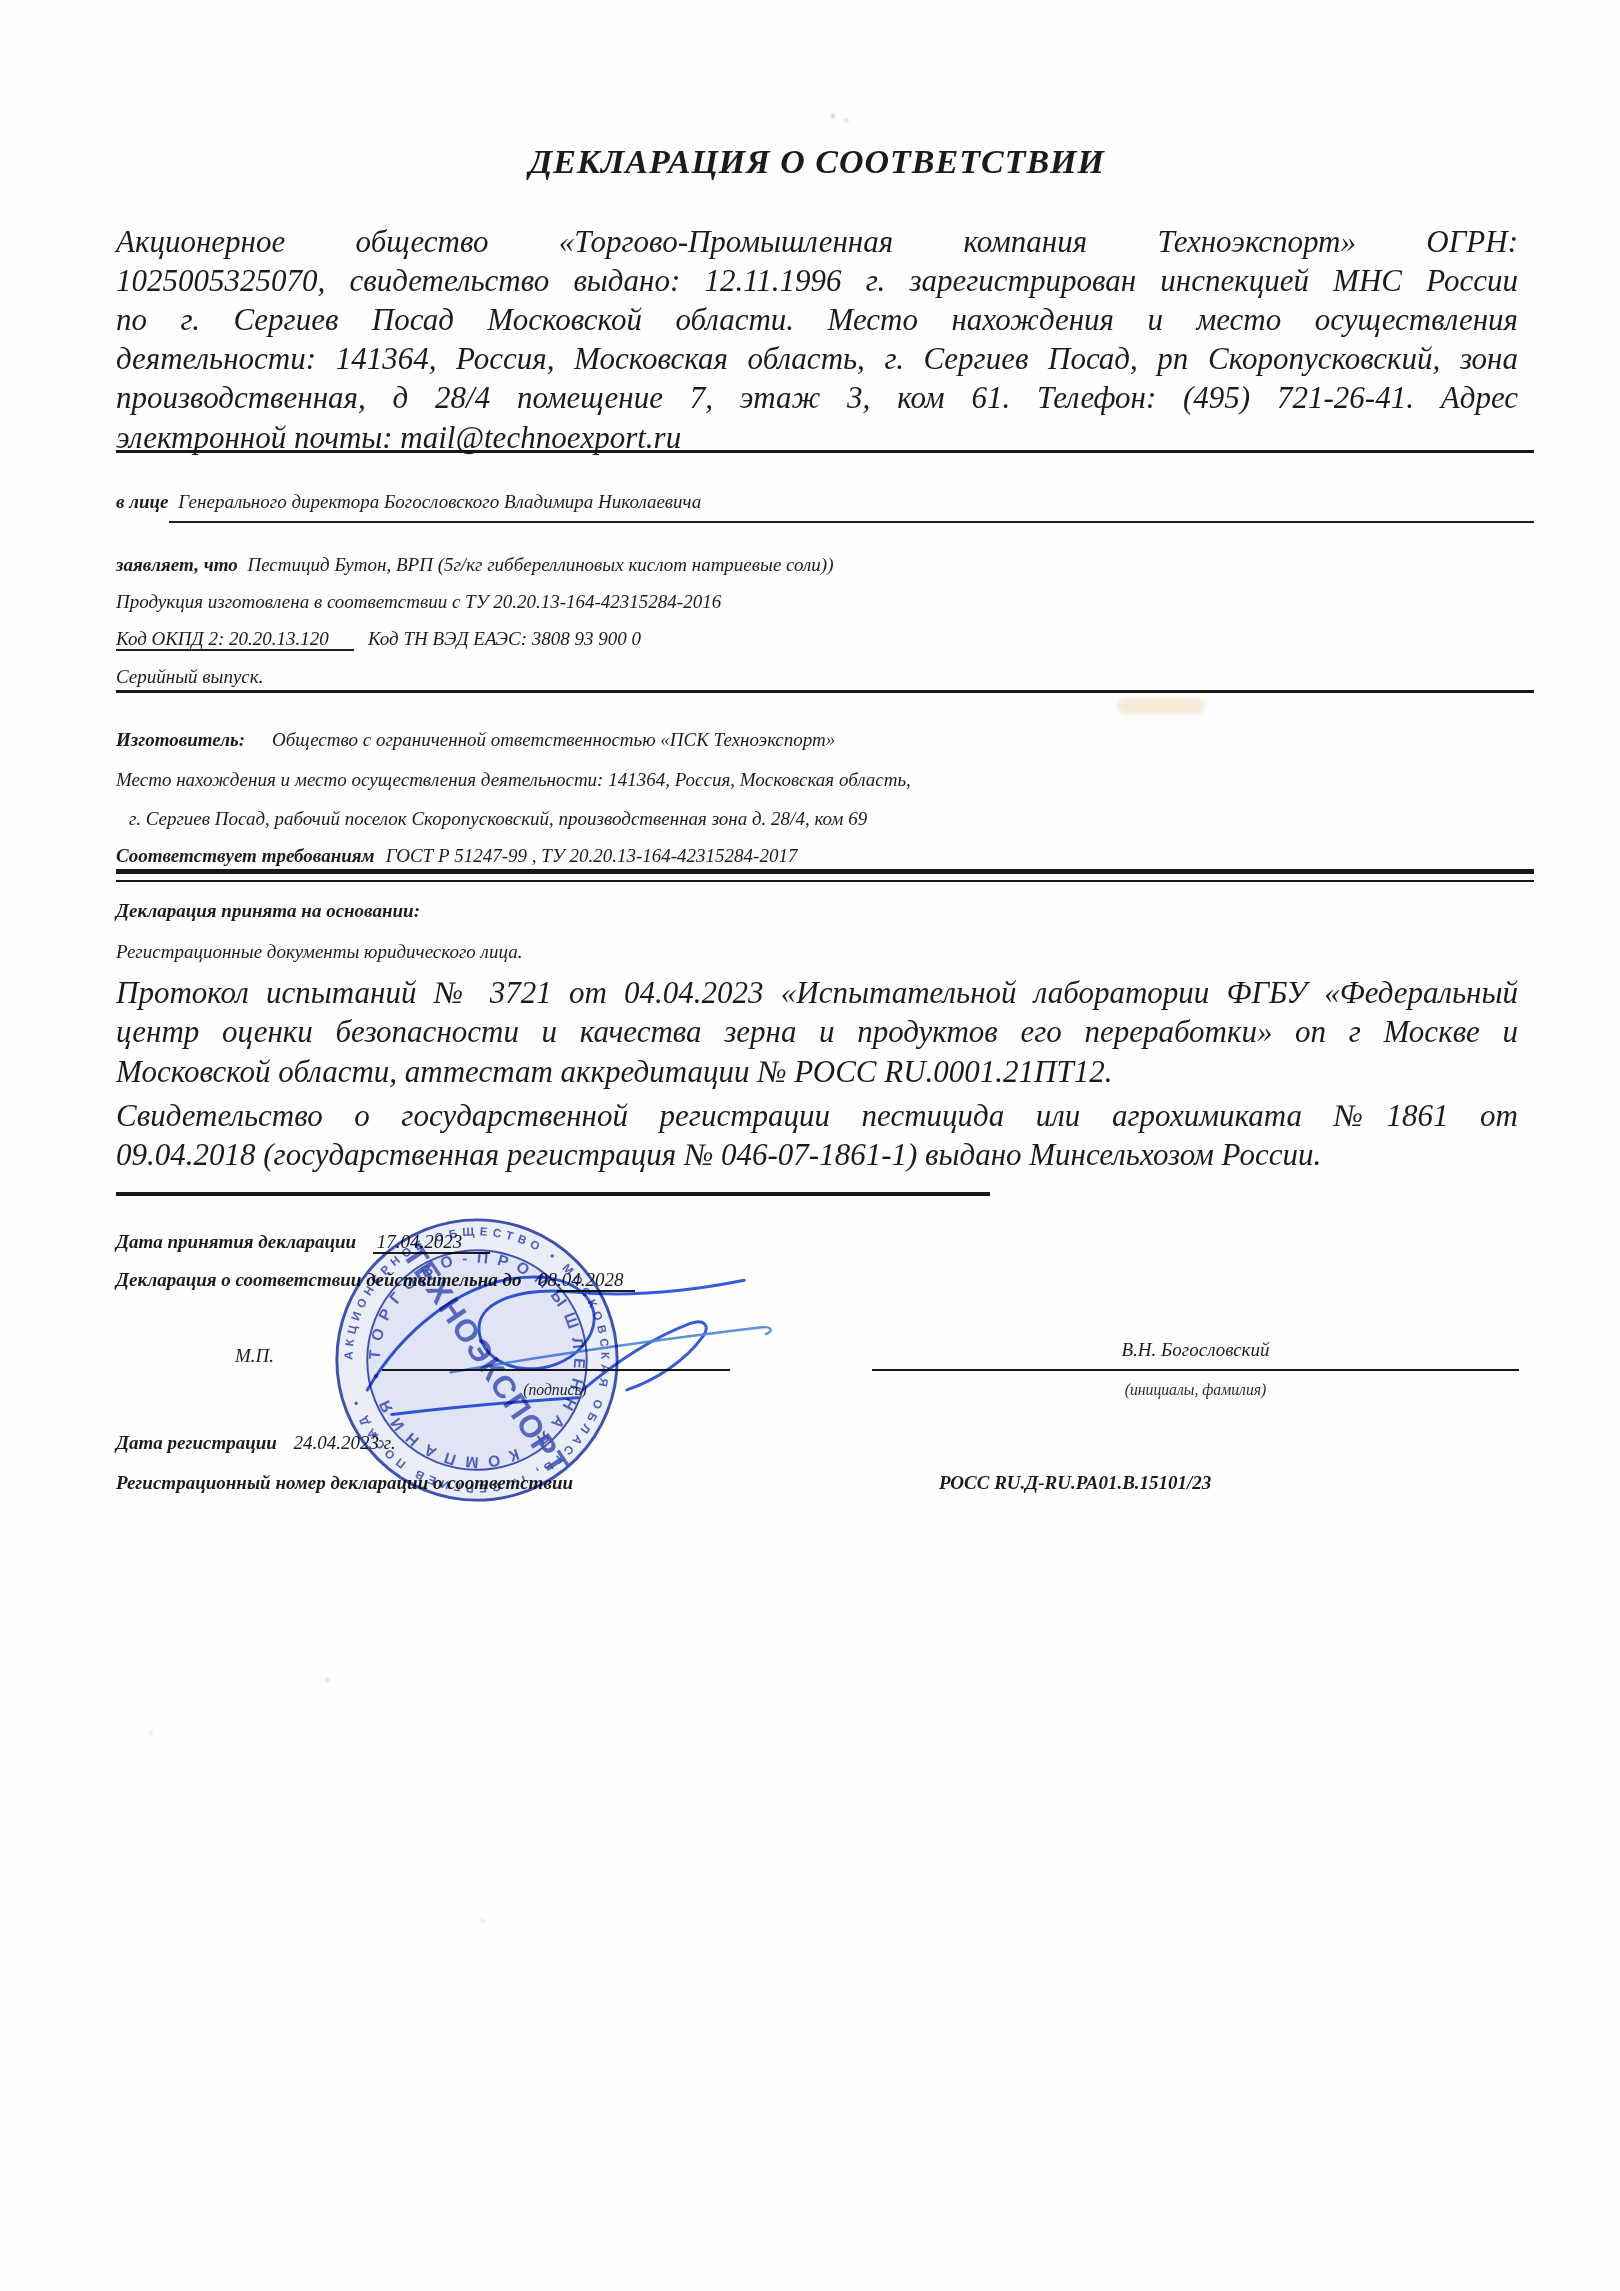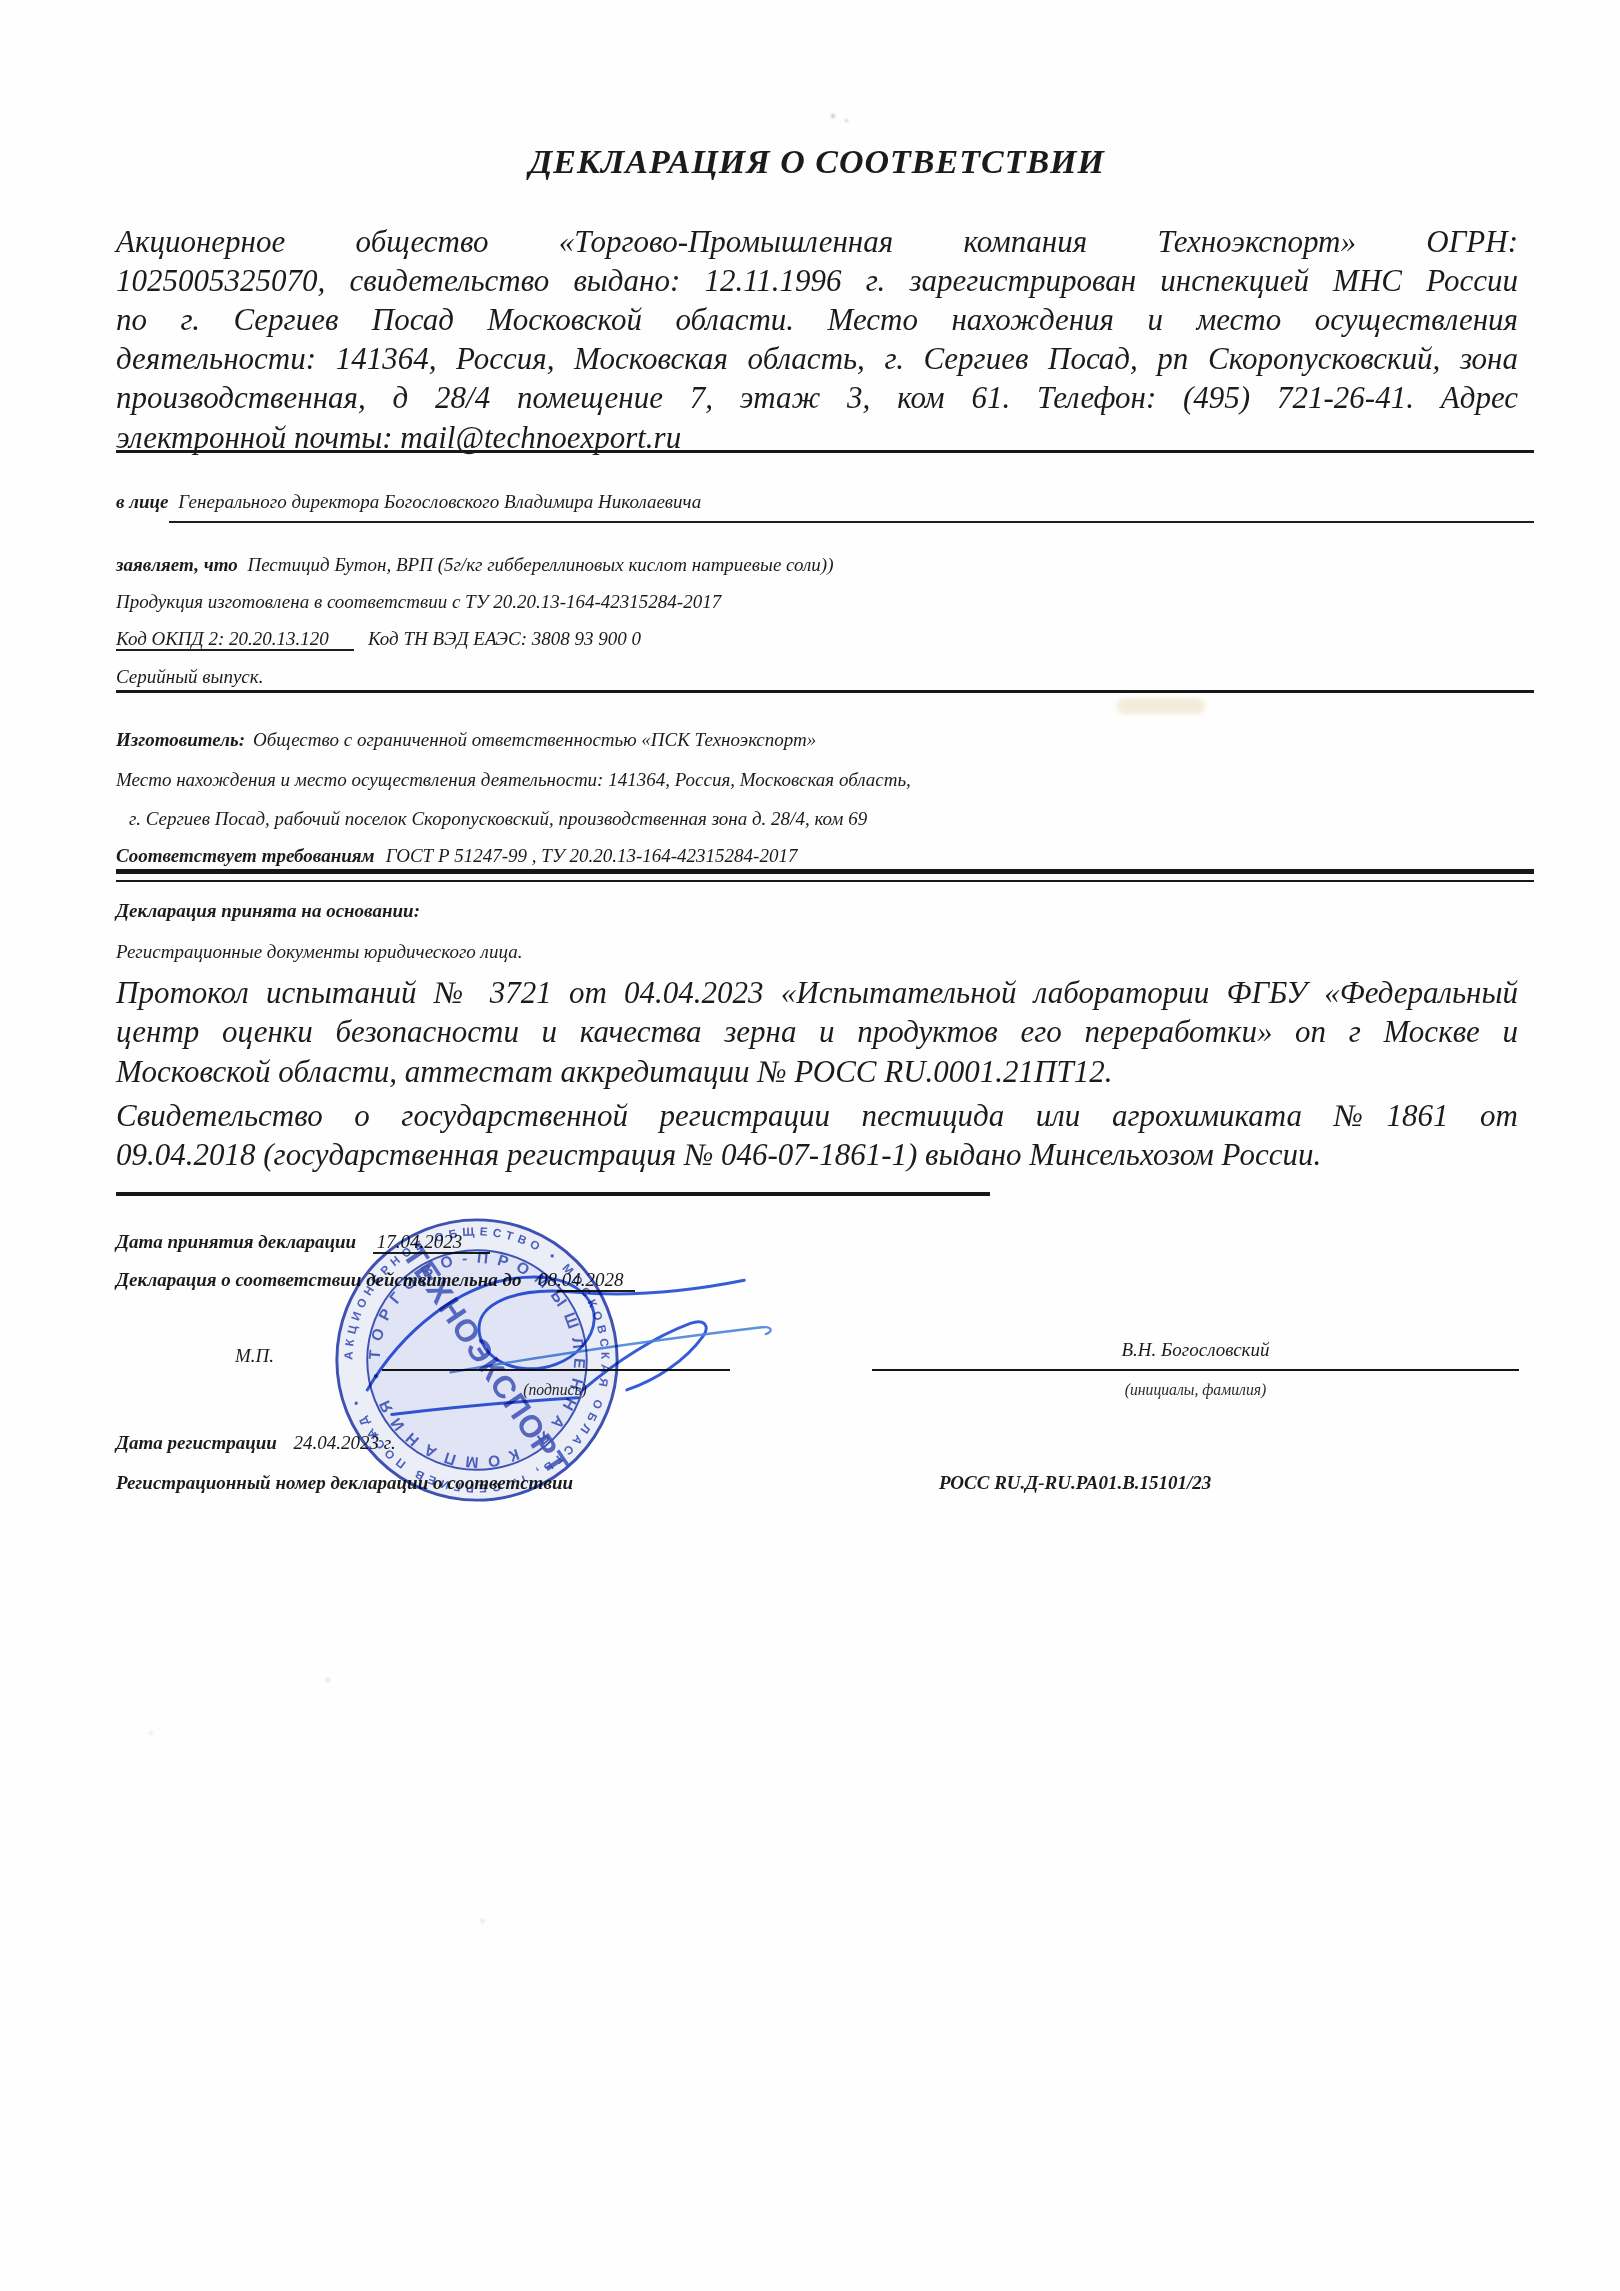--- a/index.html
+++ b/index.html
@@ -61,29 +61,29 @@
   <div class="abs rule" style="top:450px;height:2.9px"></div>
 
   <div class="abs row bodyline textz" style="top:482px;left:116px;width:1418px">
     <span class="b">в лице</span>
     <span class="fill-und">Генерального директора Богословского Владимира Николаевича</span>
   </div>
 
   <div class="abs bodyline textz" style="top:545px;left:116px">
     <span class="b" style="margin-right:9.8px">заявляет, что</span><span>Пестицид Бутон, ВРП (5г/кг гиббереллиновых кислот натриевые соли))</span>
   </div>
-  <div class="abs bodyline textz" style="top:582px;left:116px">Продукция изготовлена в соответствии с ТУ 20.20.13-164-42315284-2017</div>
+  <div class="abs bodyline textz" style="top:582px;left:116px">Продукция изготовлена в соответствии с ТУ 20.20.13-164-42315284-2016</div>
   <div class="abs bodyline textz" style="top:619px;left:116px">
     <span class="und" style="padding-right:25.5px">Код ОКПД 2: 20.20.13.120</span><span style="margin-left:13.7px">Код ТН ВЭД ЕАЭС: 3808 93 900 0</span>
   </div>
   <div class="abs bodyline textz" style="top:657px;left:116px">Серийный выпуск.</div>
   <div class="abs rule" style="top:690px;height:2.9px"></div>
 
   <div class="abs bodyline textz" style="top:720px;left:116px">
-    <span class="b" style="margin-right:8px">Изготовитель:</span><span>Общество с ограниченной ответственностью «ПСК Техноэкспорт»</span>
+    <span class="b" style="margin-right:27px">Изготовитель:</span><span>Общество с ограниченной ответственностью «ПСК Техноэкспорт»</span>
   </div>
   <div class="abs bodyline textz" style="top:760px;left:116px">Место нахождения и место осуществления деятельности: 141364, Россия, Московская область,</div>
   <div class="abs bodyline textz" style="top:799px;left:129px">г. Сергиев Посад, рабочий поселок Скоропусковский, производственная зона д. 28/4, ком 69</div>
   <div class="abs bodyline textz" style="top:836px;left:116px">
     <span class="b" style="margin-right:11px">Соответствует требованиям</span><span>ГОСТ Р 51247-99 , ТУ 20.20.13-164-42315284-2017</span>
   </div>
   <div class="abs rule" style="top:869px;height:4.9px"></div>
   <div class="abs rule" style="top:880px;height:2px"></div>
 
   <div class="abs bodyline b textz" style="top:891px;left:116px">Декларация принята на основании:</div>

